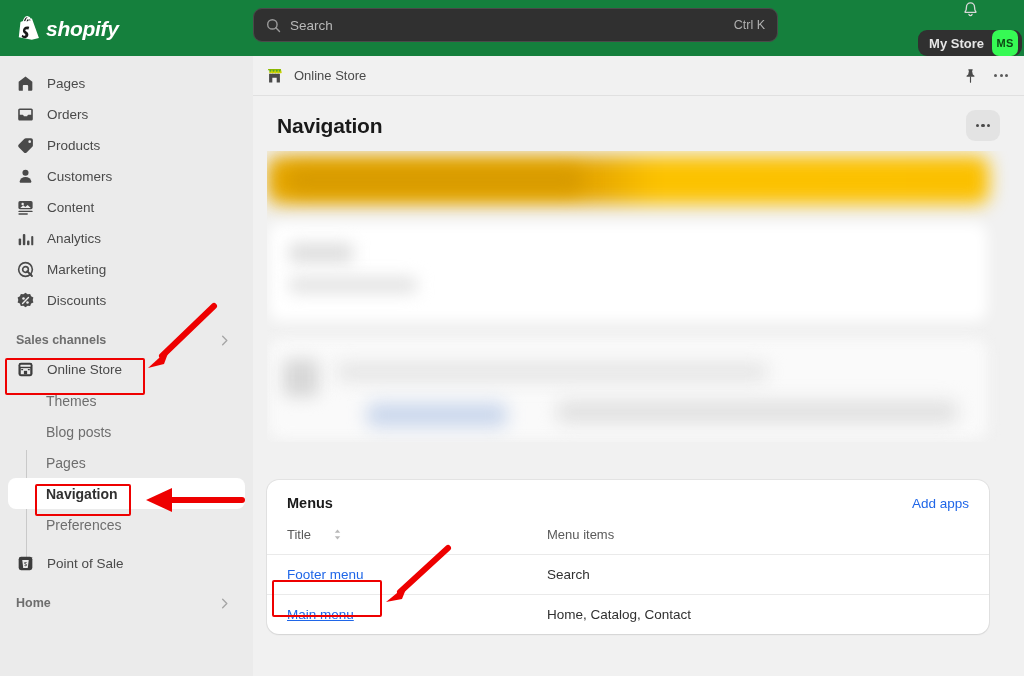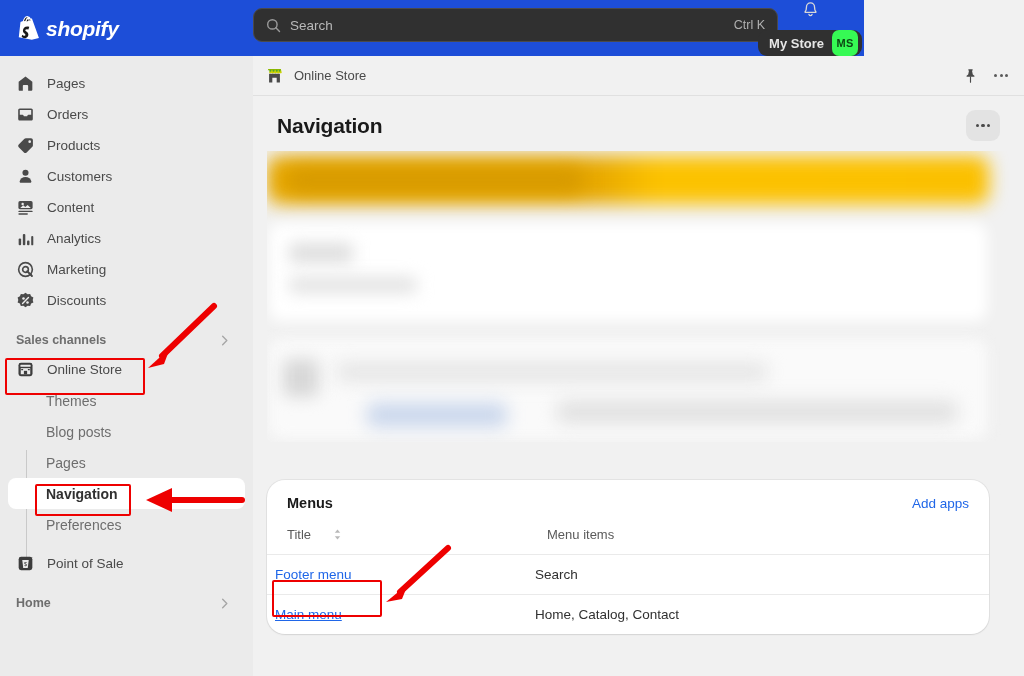--- a/index.html
+++ b/index.html
@@ -16,23 +16,23 @@
     position: relative;
     width: 1024px;
     height: 676px;
     background: #f1f1f1;
   }
 
   
   .topbar {
     position: absolute;
     top: 0; left: 0;
-    width: 864px;
+    width: 1024px;
     height: 56px;
-    background: #1d4ed8;
+    background: #15803d;
     display: flex;
     z-index: 20;
   }
 
   .brand {
     display: flex;
     align-items: center;
     gap: 7px;
     margin-left: 17px;
     width: 200px;
@@ -332,21 +332,21 @@
     width: 400px; height: 22px; border-radius: 6px;
     background: #e0e0e0; filter: blur(9px);
   }
 
   
   .menus-card {
     position: absolute;
     left: 14px; top: 424px;
     width: 722px;
     background: #ffffff;
-    border-radius: 18px;
+    border-radius: 12px;
     box-shadow: 0 0 0 1px rgba(0,0,0,.055), 0 1px 2px rgba(0,0,0,.07);
     overflow: hidden;
   }
   .menus-head {
     display: flex;
     align-items: center;
     padding: 15px 20px 11px 20px;
   }
   .menus-title { font-size: 14.5px; font-weight: 700; color: #1a1a1a; }
   .add-menu-link {
@@ -365,21 +365,21 @@
     color: #5a5a5a;
     display: flex;
     align-items: center;
     gap: 21px;
   }
   .th.col-title { width: 260px; cursor: pointer; }
   .sort-ico { width: 11px; height: 13px; opacity: .6; }
   .trow {
     display: flex;
     align-items: center;
-    padding: 0 8px;
+    padding: 0 20px;
     height: 40px;
     border-top: 1px solid #eaeaea;
   }
   .td { font-size: 13.5px; color: #303030; }
   .td.col-title { width: 260px; }
   .menu-link {
     color: #1f66e8;
     text-decoration: underline;
     cursor: pointer;
     font-size: 13.5px;

